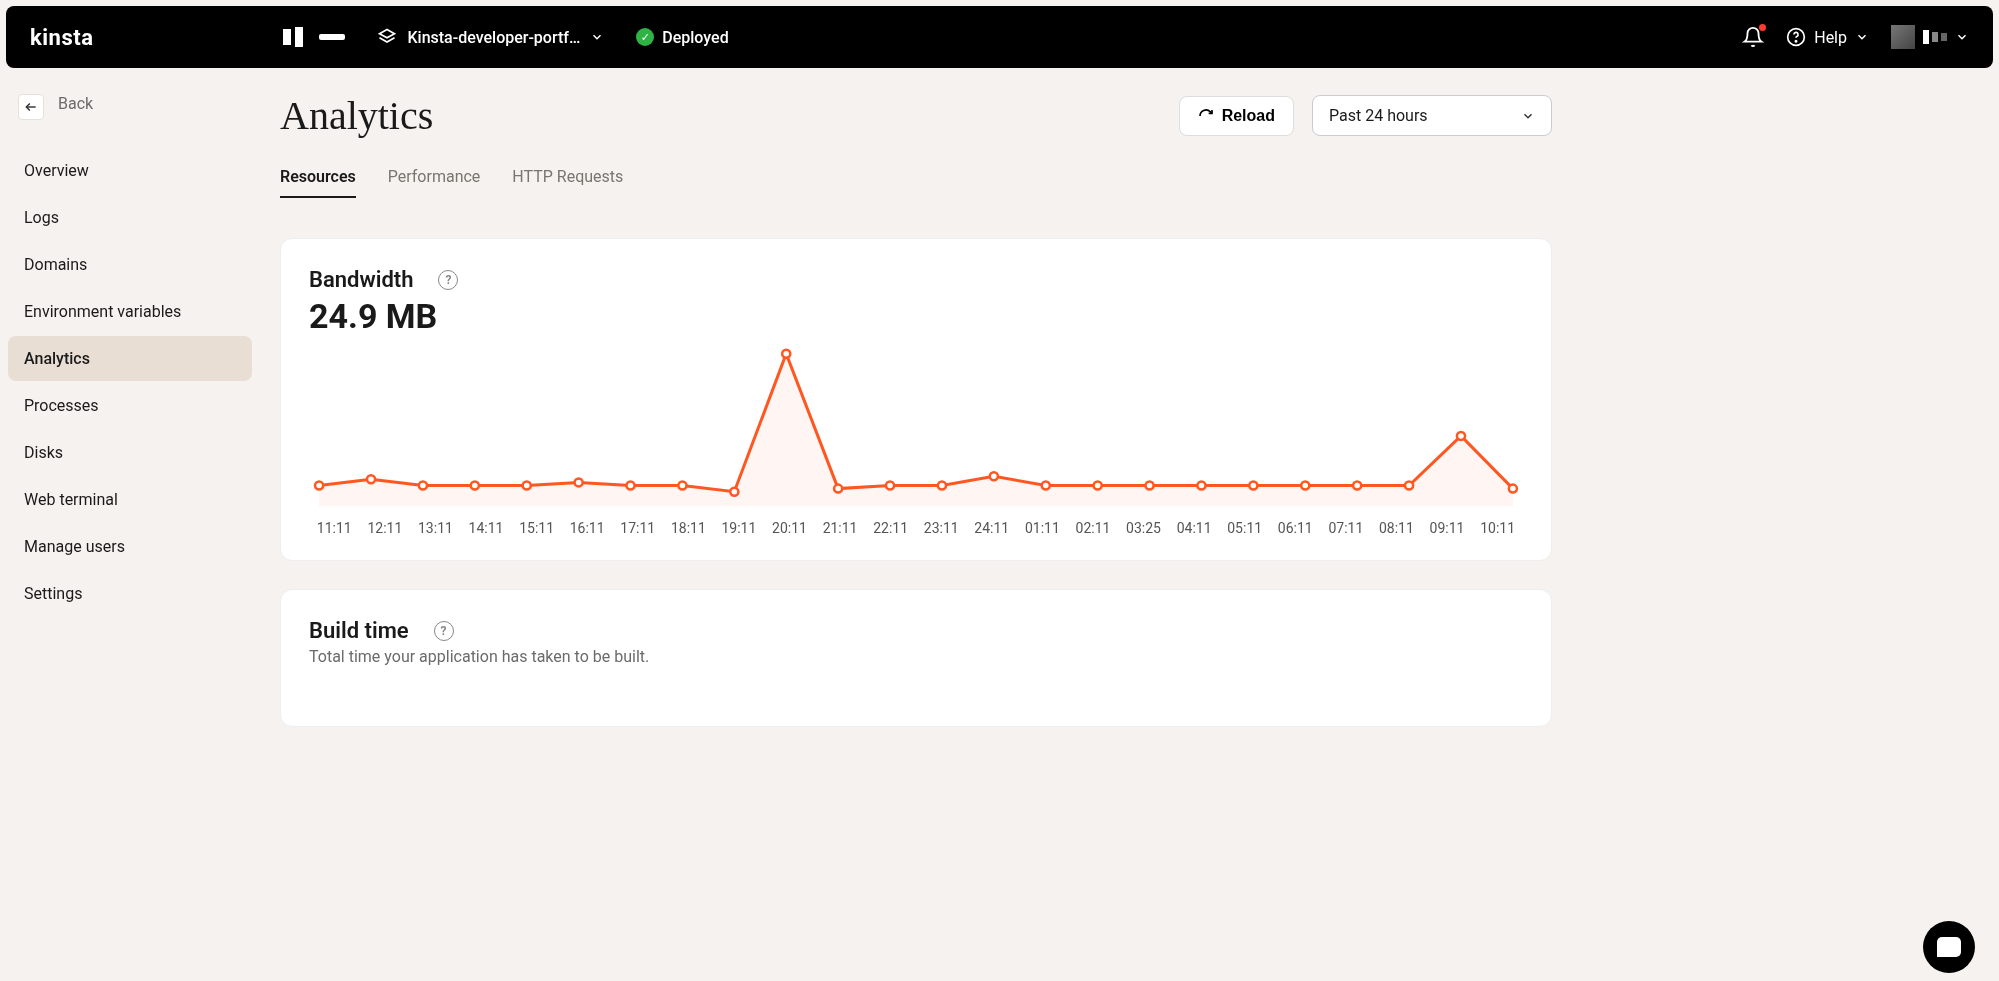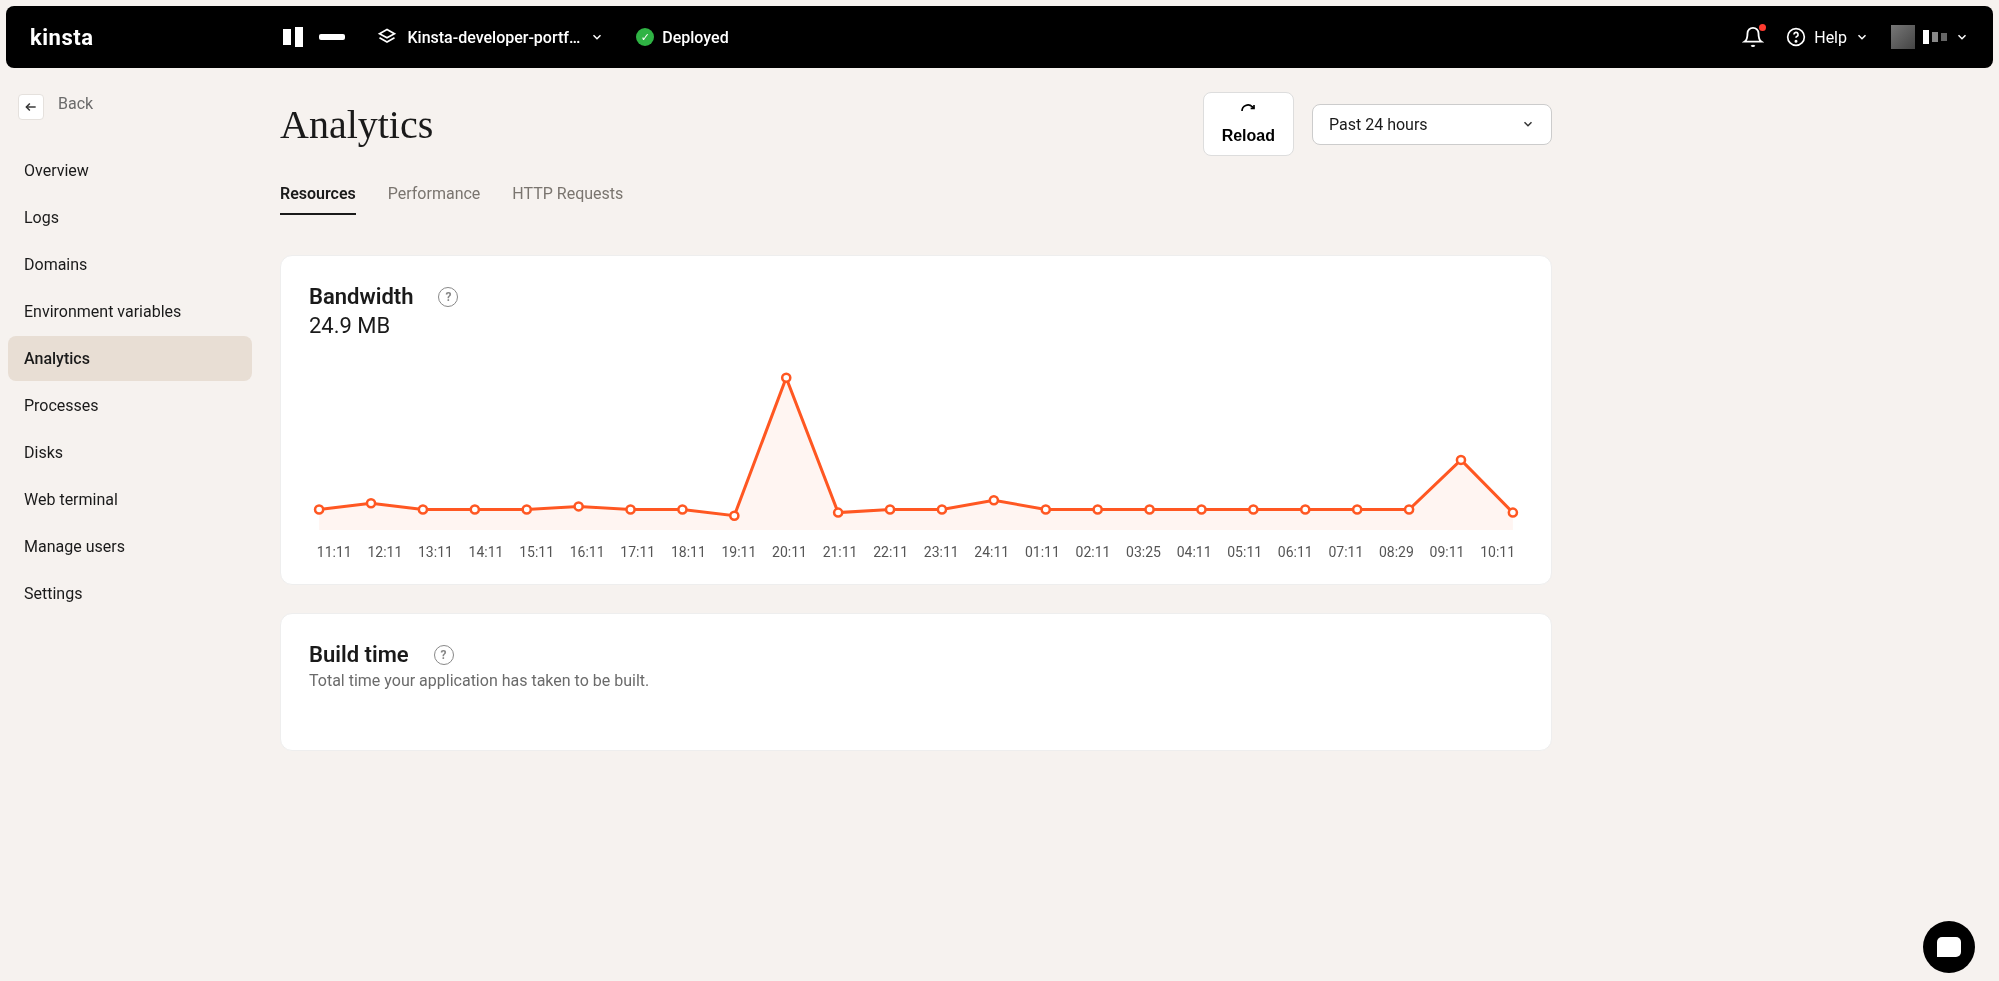--- a/index.html
+++ b/index.html
@@ -109,21 +109,21 @@
   }
   .page-title {
     font-family: Georgia, "Times New Roman", serif;
     font-size: 40px;
     font-weight: 400;
   }
   .header-actions { display: flex; align-items: center; gap: 18px; }
   .reload-btn {
     background: #fff; border: 1px solid #ddd; border-radius: 8px;
     padding: 10px 18px; font-size: 16px; font-weight: 600;
-    display: flex; align-items: center; gap: 8px; cursor: pointer; flex-direction: column;
+    display: flex; align-items: center; gap: 8px; cursor: pointer;
   }
   .time-select {
     background: #fff; border: 1px solid #ccc; border-radius: 8px;
     padding: 10px 16px; font-size: 16px;
     display: flex; align-items: center; justify-content: space-between;
     width: 240px; cursor: pointer;
   }
 
   .tabs {
     display: flex; gap: 32px; margin-bottom: 40px;
@@ -141,21 +141,21 @@
   .card-head {
     display: flex; align-items: center; gap: 25px; margin-bottom: 4px;
   }
   .card-title { font-size: 22px; font-weight: 600; }
   .info-circle {
     width: 20px; height: 20px; border: 1.5px solid #888; border-radius: 50%;
     display: flex; align-items: center; justify-content: center;
     font-size: 12px; color: #888; font-weight: 700;
   }
   .card-sub { color: #6b6b6b; font-size: 16px; margin-bottom: 20px; }
-  .big-value { font-size: 22px; font-weight: 400; margin-bottom: 22px; }
+  .big-value { font-size: 34px; font-weight: 700; }
 
   .chart-area { position: relative; height: 170px; margin-bottom: 8px; }
   .chart-svg { width: 100%; height: 100%; display: block; }
   .chart-fill { fill: rgba(255,87,34,0.06); }
   .chart-line { fill: none; stroke: #ff5722; stroke-width: 3; }
   .chart-dot { fill: #fff; stroke: #ff5722; stroke-width: 2.5; }
   .x-labels {
     display: flex; justify-content: space-between;
     font-size: 14px; color: #555; padding: 6px 0 0;
   }
@@ -344,21 +344,21 @@
           <span>22:11</span>
           <span>23:11</span>
           <span>24:11</span>
           <span>01:11</span>
           <span>02:11</span>
           <span>03:25</span>
           <span>04:11</span>
           <span>05:11</span>
           <span>06:11</span>
           <span>07:11</span>
-          <span>08:29</span>
+          <span>08:11</span>
           <span>09:11</span>
           <span>10:11</span>
         </div>
     </div>
 
     <div class="card" style="padding-bottom:40px">
       <div class="card-head">
         <span class="card-title">Build time</span>
         <span class="info-circle">?</span>
       </div>

